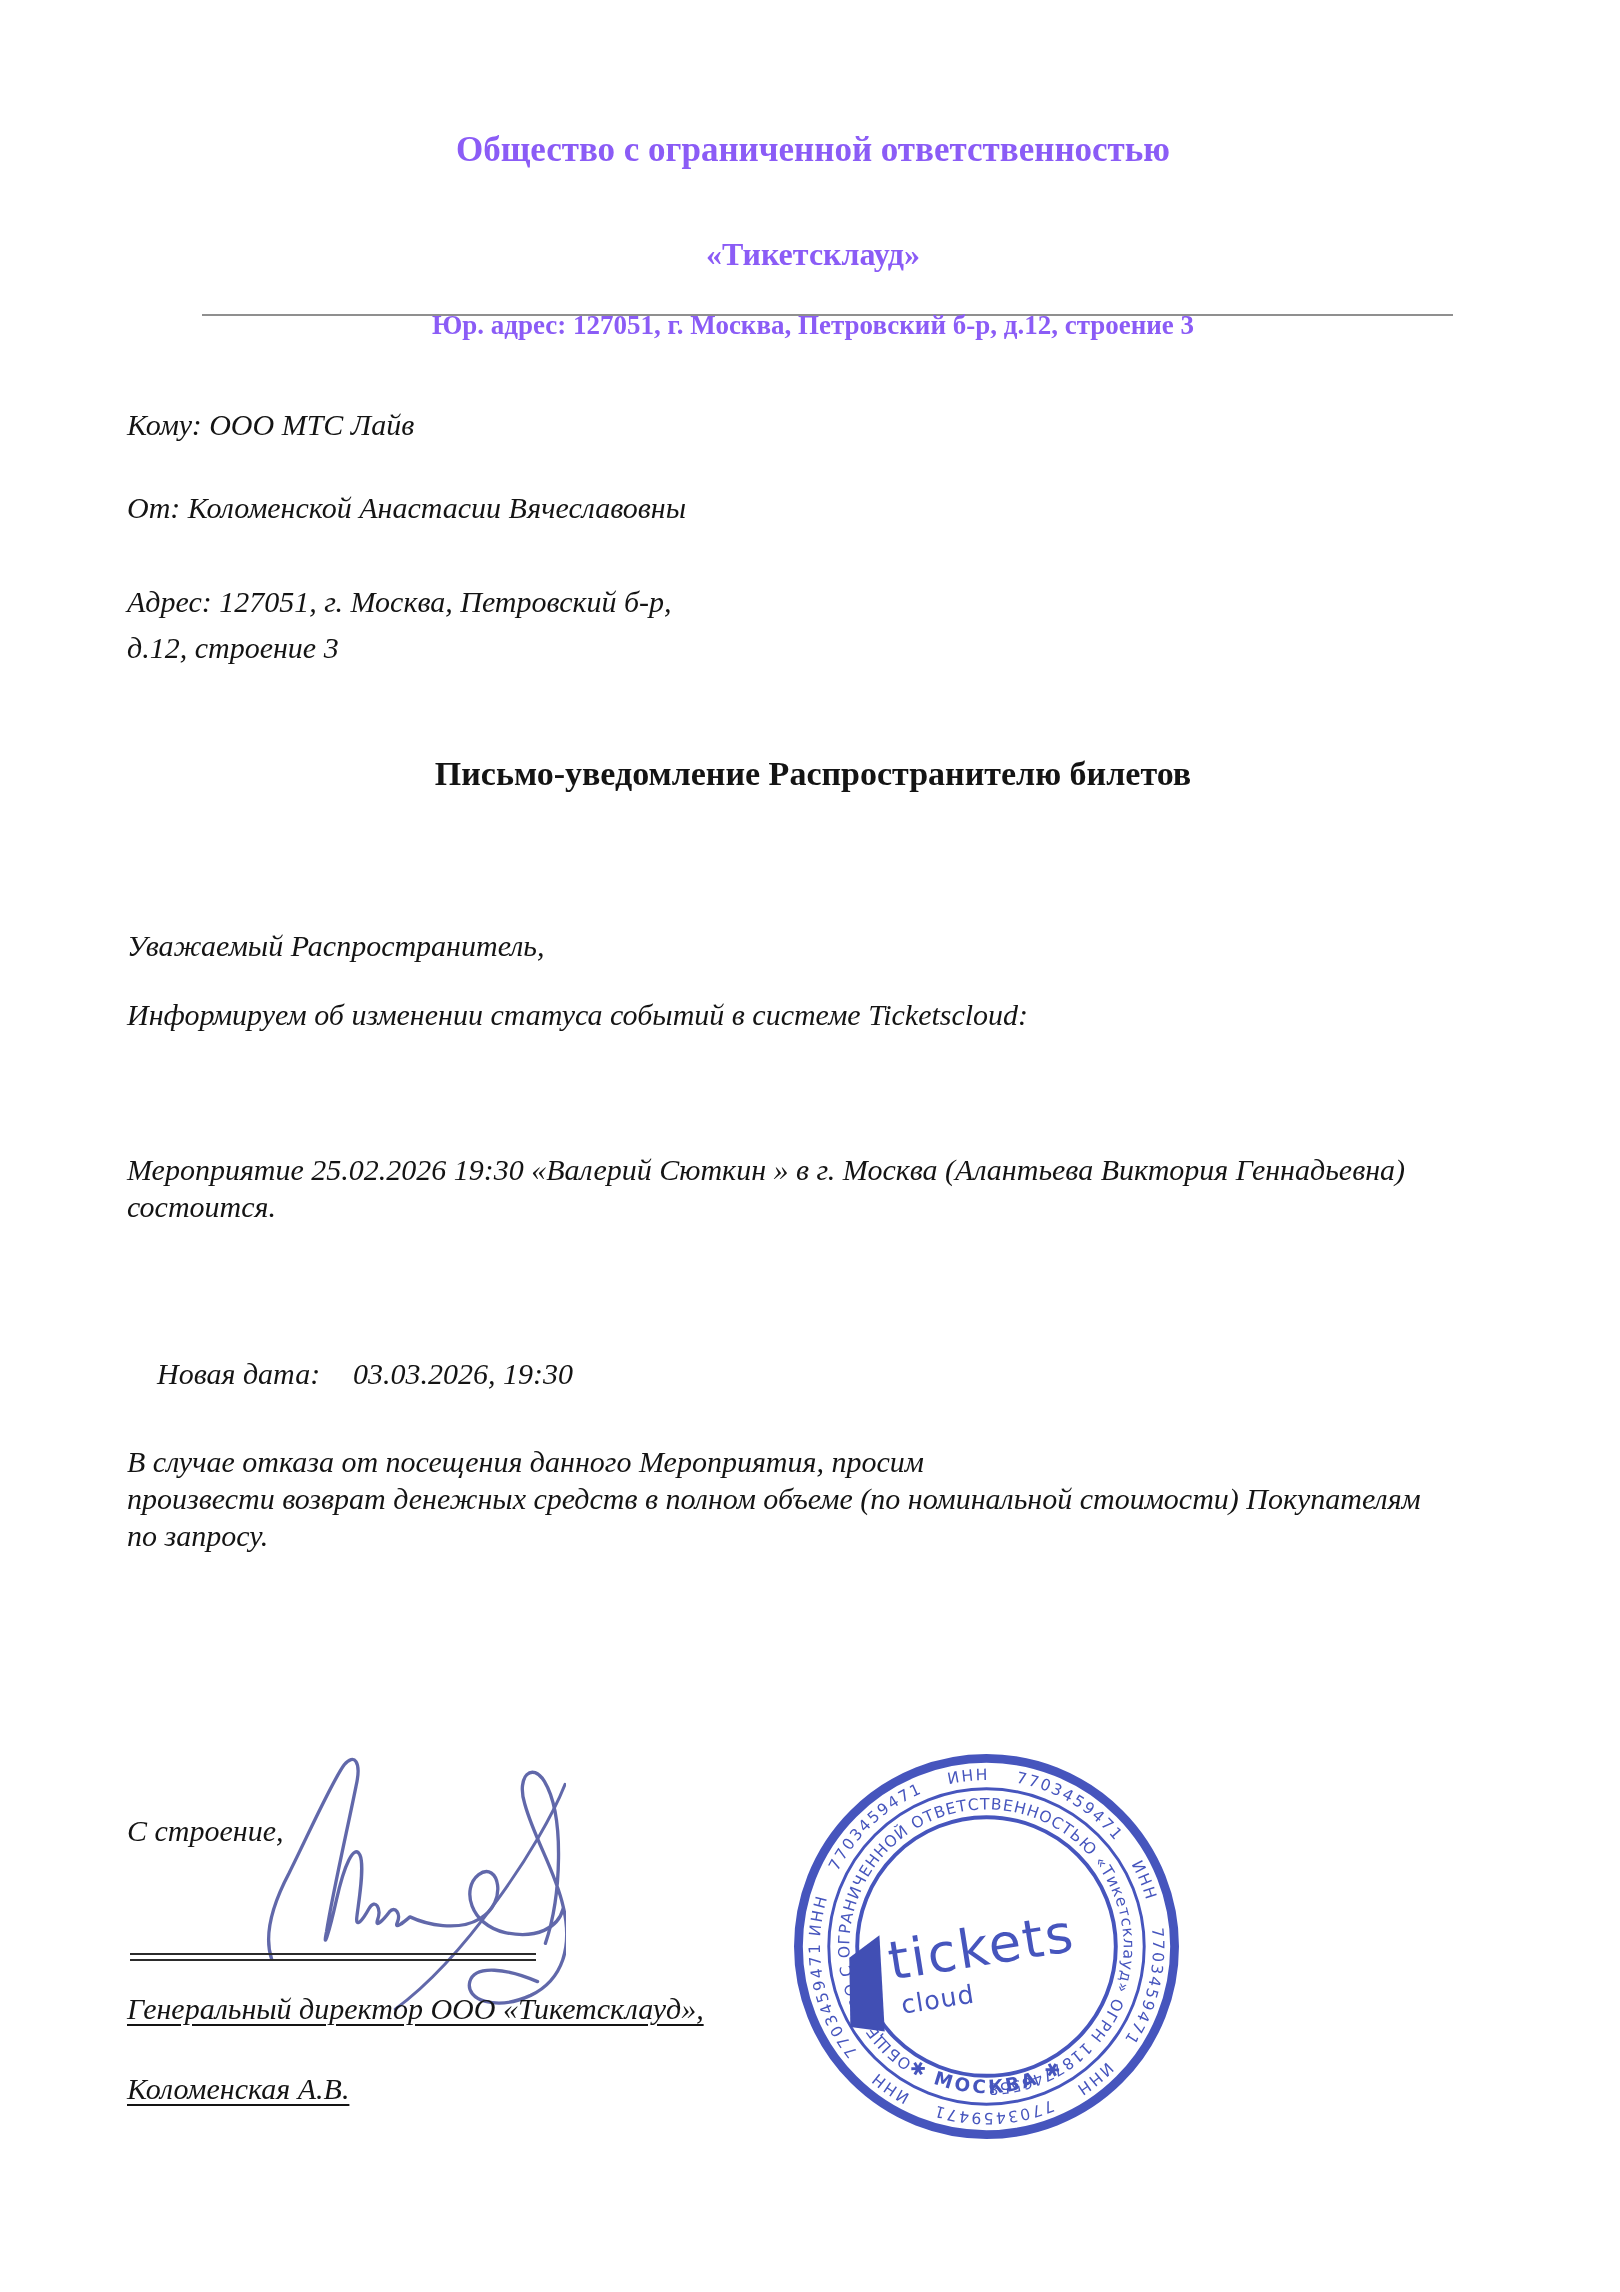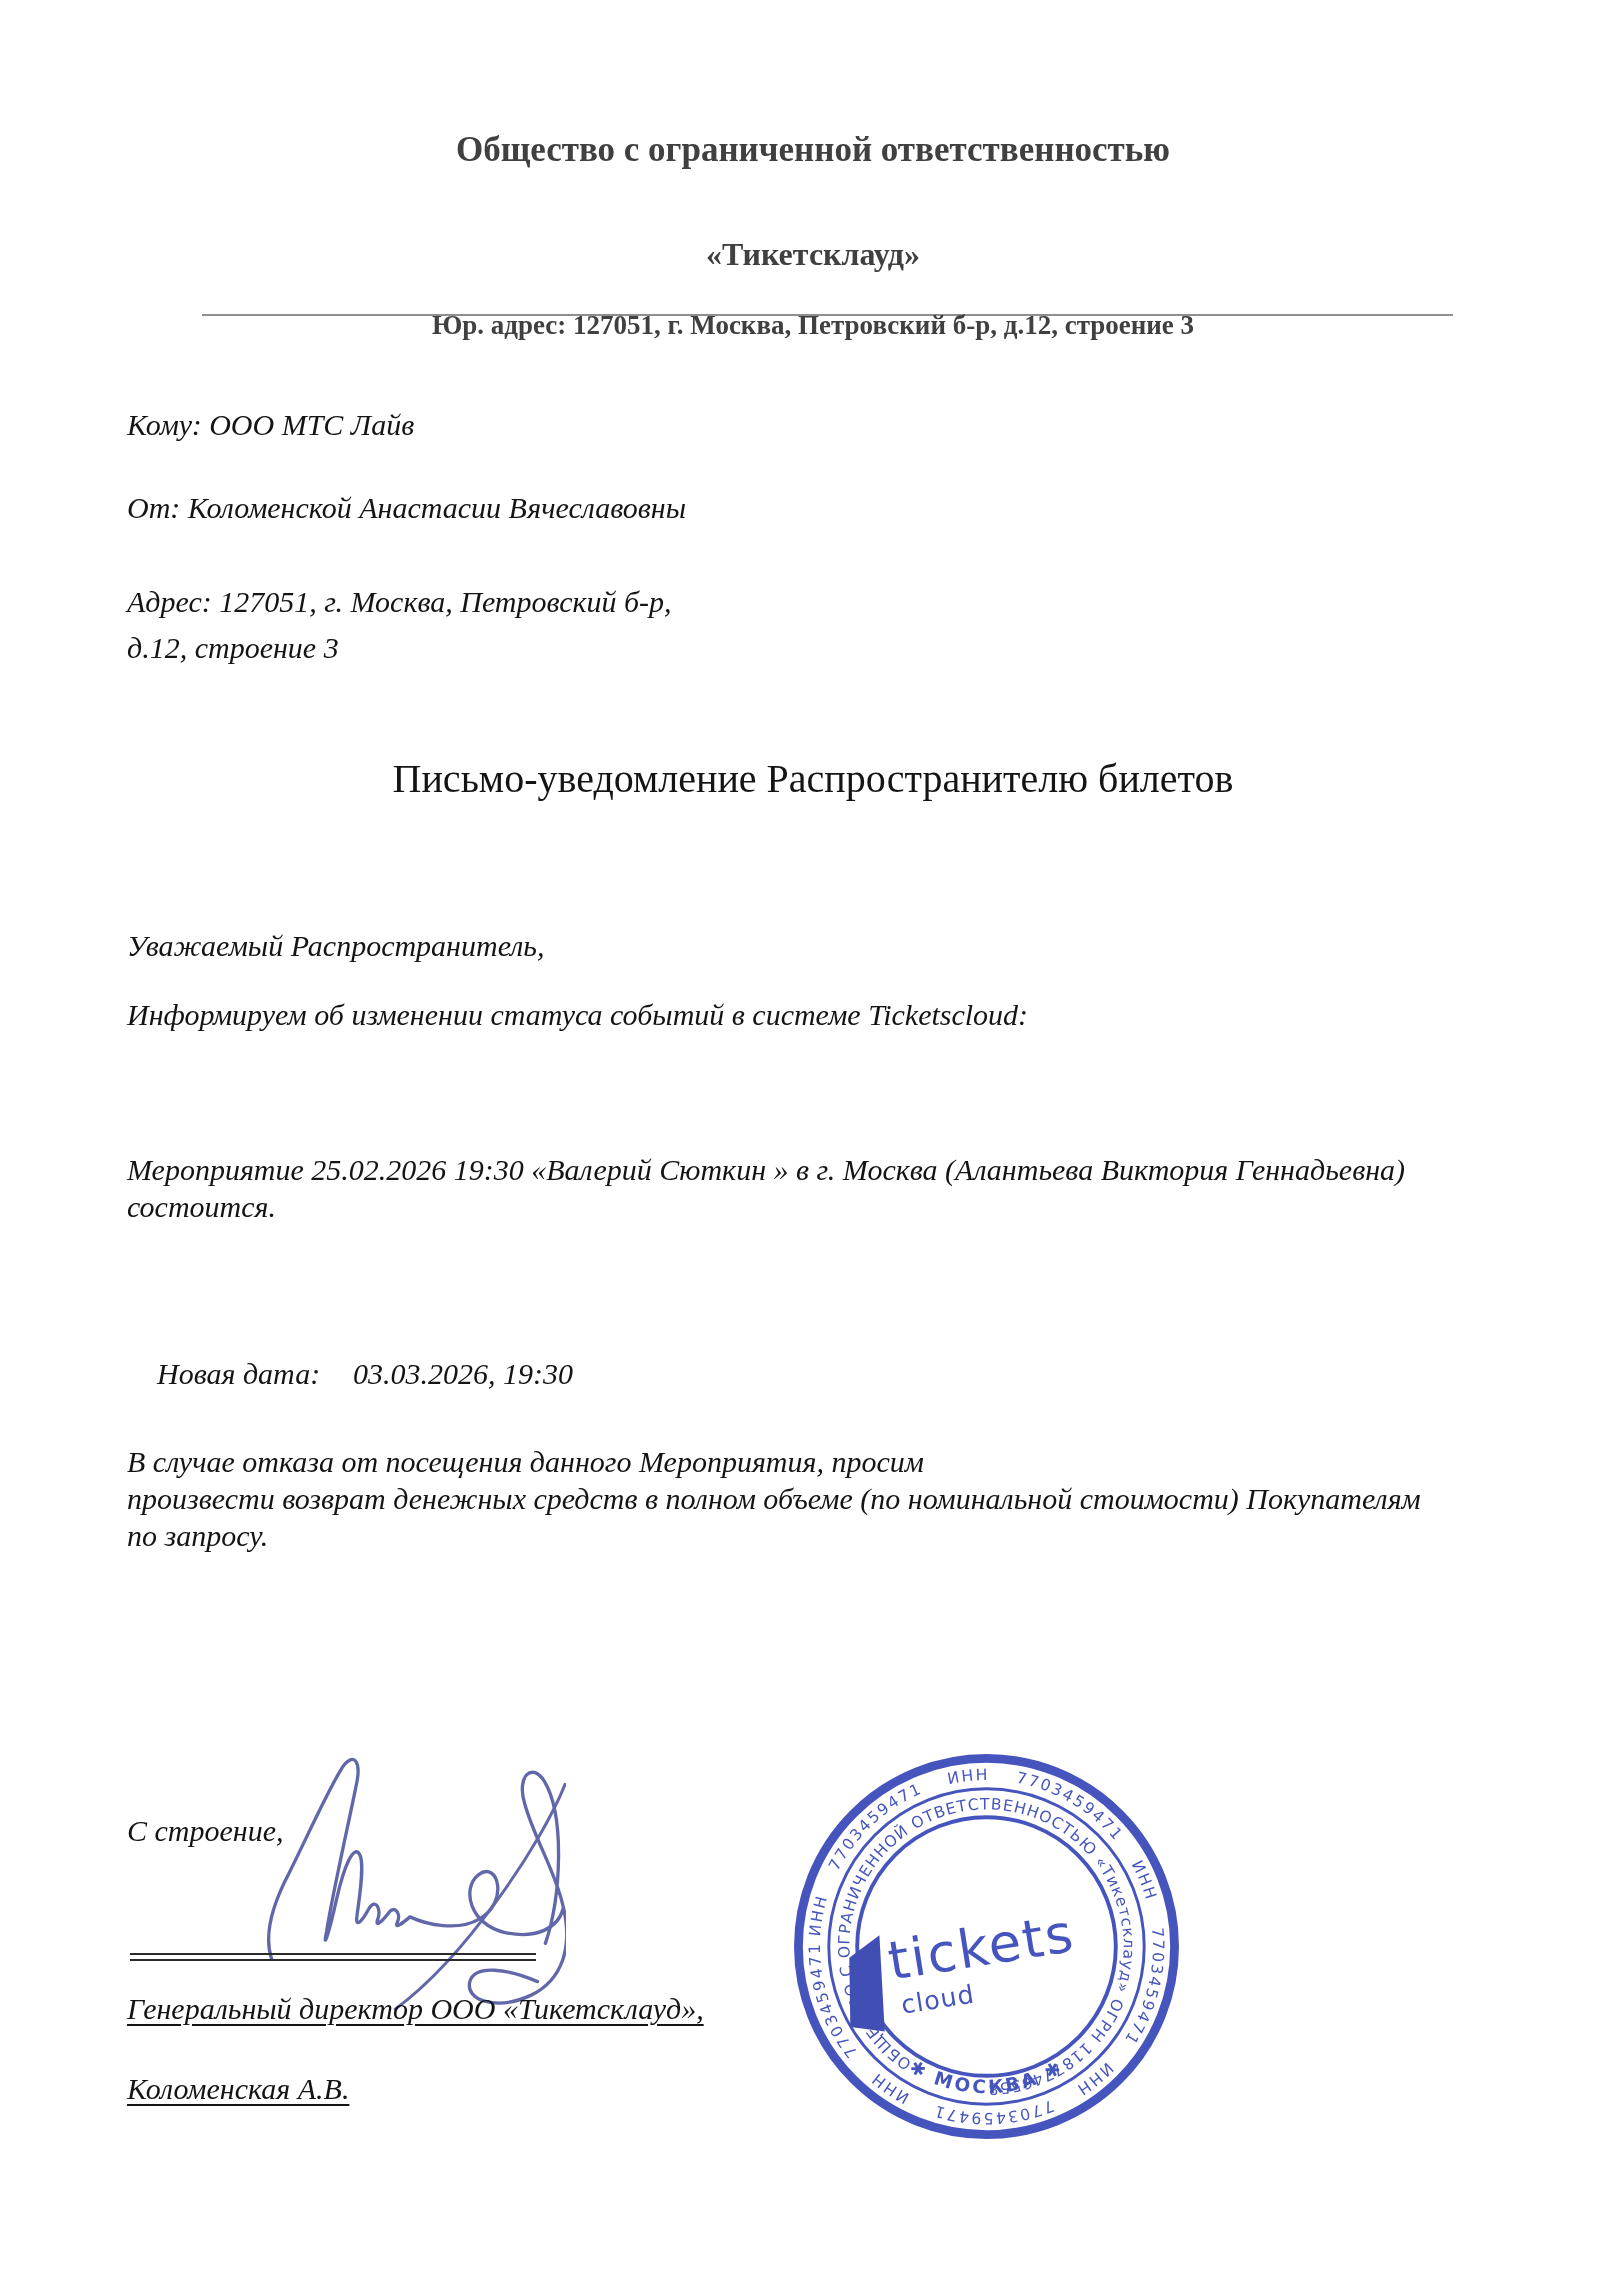--- a/index.html
+++ b/index.html
@@ -6,21 +6,21 @@
   #page{
     position:relative;
     width:1620px;height:2293px;
     background:#ffffff;
     font-family:"Liberation Serif","DejaVu Serif",serif;
     color:#141414;
     overflow:hidden;
   }
   .abs{position:absolute;}
   .centered{left:127px;width:1372px;text-align:center;}
-  .hdr{color:#404040;font-weight:bold;}
+  .hdr{color:#8b5cf6;font-weight:bold;}
   .body-line{left:127px;width:1343px;font-size:30px;line-height:1;white-space:pre-wrap;font-style:italic;}
   .divider{border:0;border-top:2px solid #8f8f8f;height:0;}
   .sig-line{height:3.9px;border-top:2px solid #2b2b2b;border-bottom:2px solid #2b2b2b;}
   .underlined{text-decoration:underline;text-underline-offset:4.9px;text-decoration-thickness:2px;}
   .stamp-text{font-family:"DejaVu Sans","Liberation Sans",sans-serif;fill:#2b3cb4;}
   .stamp-circle{fill:none;stroke:#2b3cb4;}
   .ink{stroke:#3f4898;fill:none;stroke-linecap:round;stroke-linejoin:round;}
 </style>
 </head>
 <body>
@@ -34,21 +34,21 @@
   <div class="abs divider" style="top:314px;left:202px;width:1251px;"></div>
 
   <div class="abs centered hdr" style="top:310px;font-size:27px;">Юр. адрес: 127051, г. Москва, Петровский б-р, д.12, строение 3</div>
 
   <div class="abs body-line" style="top:410px;">Кому: ООО МТС Лайв</div>
 
   <div class="abs body-line" style="top:493px;">От: Коломенской Анастасии Вячеславовны</div>
   <div class="abs body-line" style="top:587px;">Адрес: 127051, г. Москва, Петровский б-р,</div>
   <div class="abs body-line" style="top:633px;">д.12, строение 3</div>
 
-  <div class="abs centered" style="top:755px;font-size:40px;font-weight:normal;">Письмо-уведомление Распространителю билетов</div>
+  <div class="abs centered" style="top:755px;font-size:34px;font-weight:bold;">Письмо-уведомление Распространителю билетов</div>
 
   <div class="abs body-line" style="top:931px;">Уважаемый Распространитель,</div>
 
   <div class="abs body-line" style="top:1000px;">Информируем об изменении статуса событий в системе Ticketscloud:</div>
 
   <div class="abs body-line" style="top:1155px;">Мероприятие 25.02.2026 19:30 «Валерий Сюткин » в г. Москва (Алантьева Виктория Геннадьевна)</div>
   <div class="abs body-line" style="top:1192px;">состоится.</div>
 
   <div class="abs body-line" style="top:1329px;">
     <span style="display:inline-block;width:196px;">Новая дата:</span><span>03.03.2026, 19:30</span>

